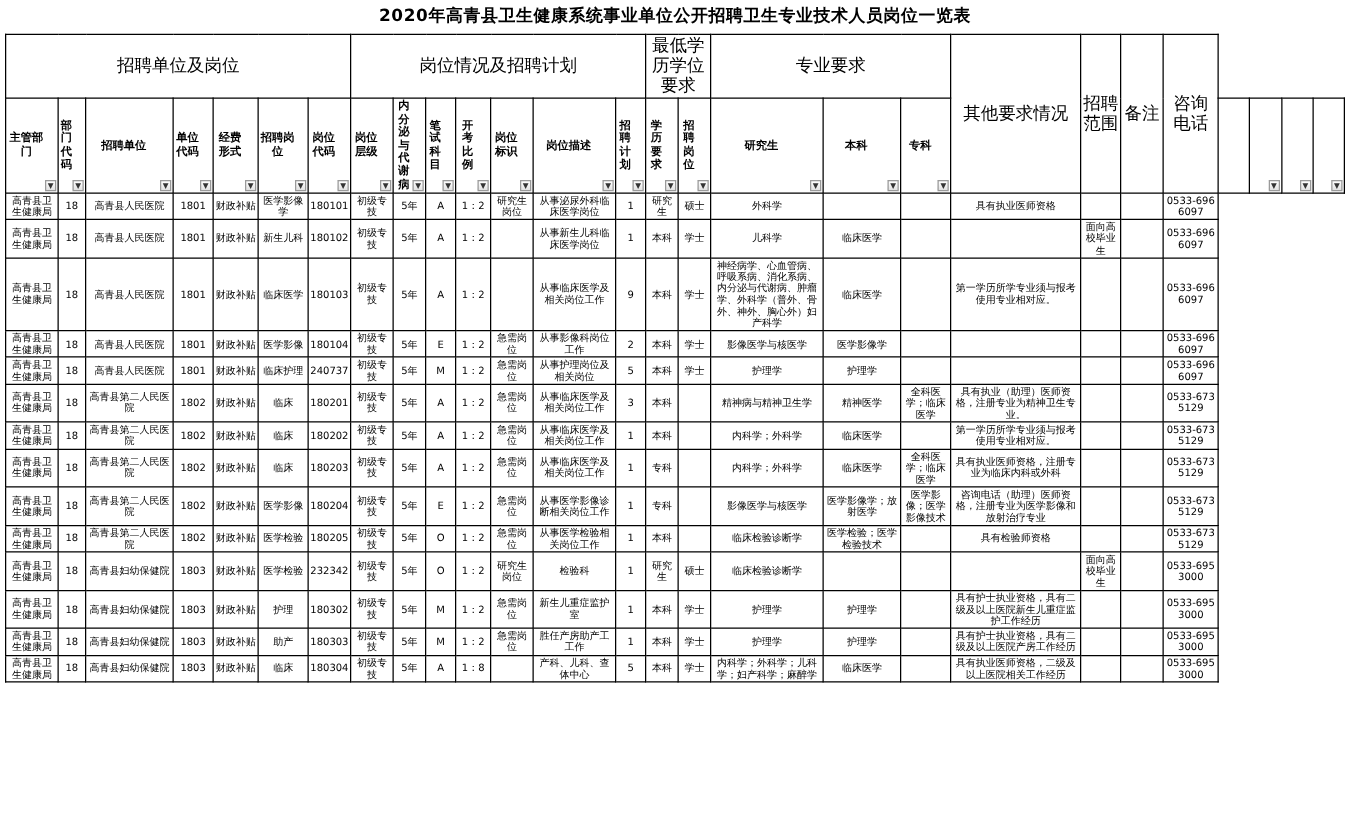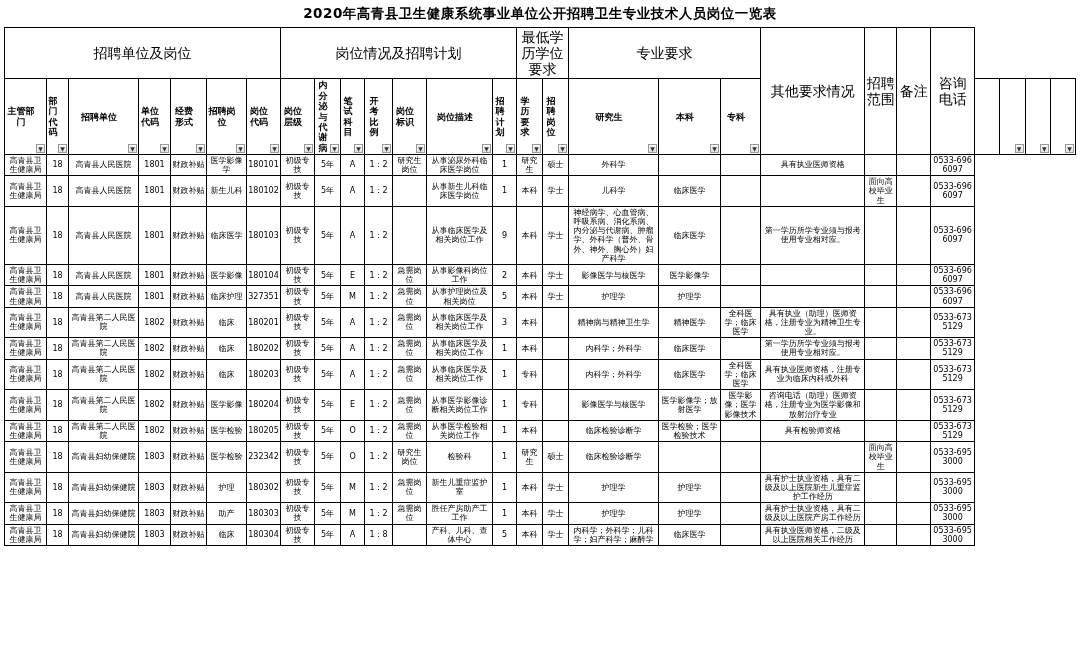--- a/index.html
+++ b/index.html
@@ -342,21 +342,21 @@
           <td class="body-cell"></td>
           <td class="body-cell">0533-6966097</td>
         </tr>
         <tr>
           <td class="body-cell">高青县卫生健康局</td>
           <td class="body-cell">18</td>
           <td class="body-cell">高青县人民医院</td>
           <td class="body-cell">1801</td>
           <td class="body-cell">财政补贴</td>
           <td class="body-cell">临床护理</td>
-          <td class="body-cell">327351</td>
+          <td class="body-cell">240737</td>
           <td class="body-cell">初级专技</td>
           <td class="body-cell">5年</td>
           <td class="body-cell">M</td>
           <td class="body-cell">1：2</td>
           <td class="body-cell">急需岗位</td>
           <td class="body-cell">从事护理岗位及相关岗位</td>
           <td class="body-cell">5</td>
           <td class="body-cell">本科</td>
           <td class="body-cell">学士</td>
           <td class="body-cell">护理学</td>

